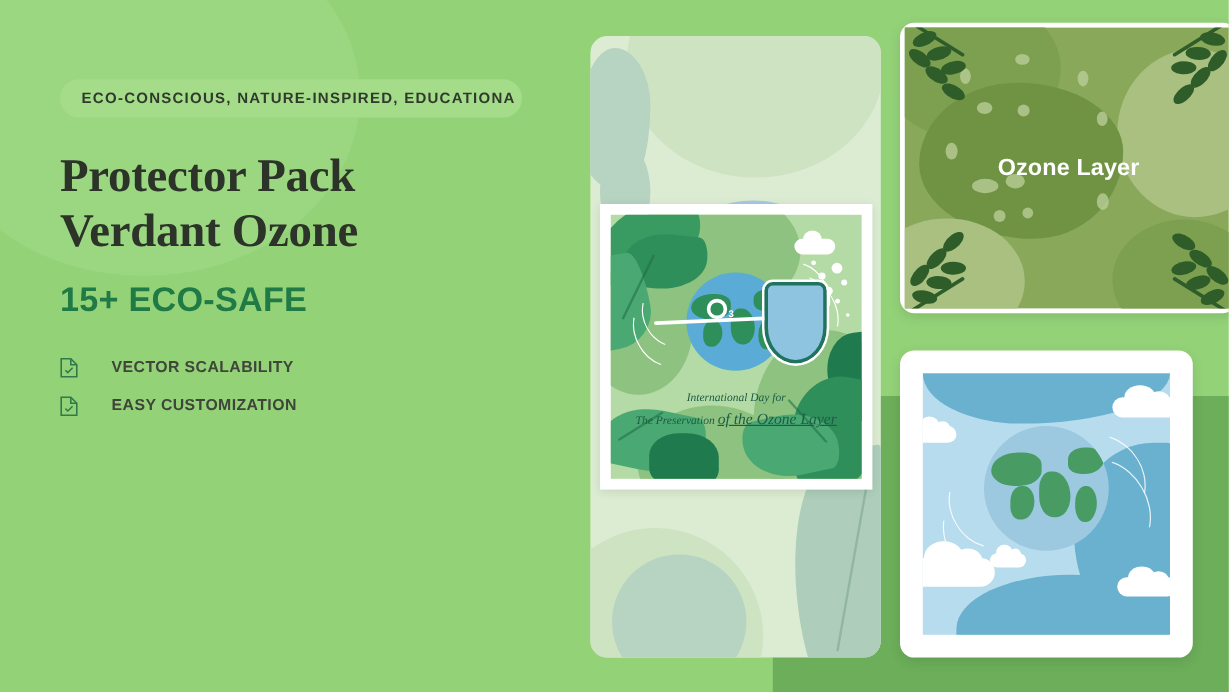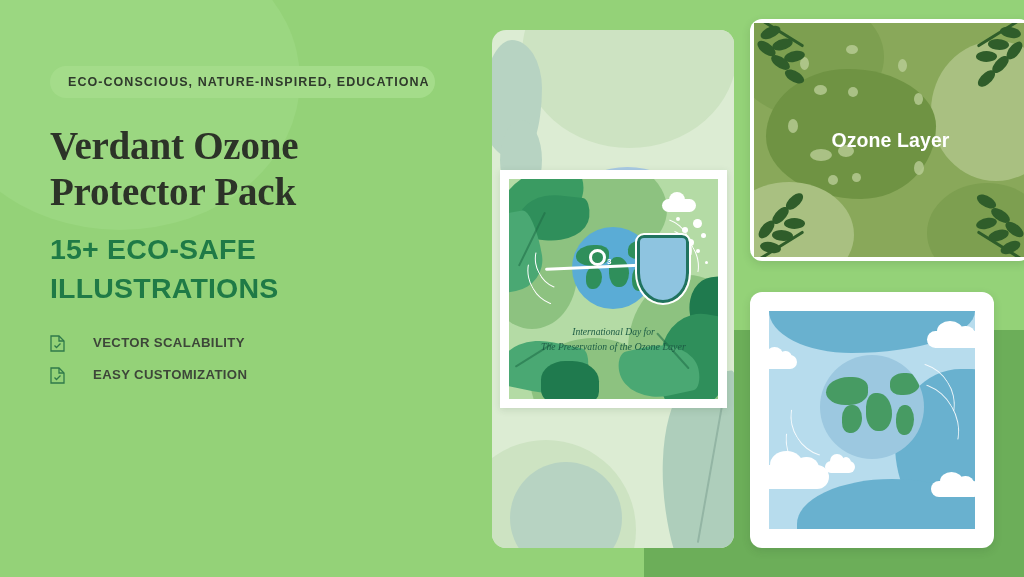--- a/index.html
+++ b/index.html
@@ -158,21 +158,21 @@
     width:16px; height:16px; background:#ffffff; border-radius:50%; }
   .dot { position:absolute; background:#ffffff; border-radius:50%; }
 
   .poster-text {
     position:absolute; left:0; right:0; top:146px; text-align:center;
     font-family:"Liberation Serif", serif; font-style:italic;
     color:#1d5c45; line-height:1.5;
   }
   .pt1 { font-size:9.6px; }
   .pt2 { font-size:9.6px; }
-  .pt2 .sm { font-size:10px; }
+  .pt2 .sm { font-size:13px;text-decoration:underline; }
 
   .leaf { position:absolute; }
   .lf-tl1 { left:-14px; top:-8px; width:92px; height:60px; background:#3a9b62;
     border-radius:60% 10% 55% 12%/65% 35% 65% 35%; transform:rotate(-18deg); }
   .lf-tl2 { left:10px; top:16px; width:70px; height:46px; background:#2f8f5b;
     border-radius:55% 12% 60% 10%/60% 40% 60% 40%; transform:rotate(6deg); }
   .lf-tl3 { left:-26px; top:34px; width:58px; height:78px; background:#4aa873;
     border-radius:60% 20% 55% 30%/40% 60% 40% 60%; transform:rotate(-10deg); }
   .lf-bl1 { left:-8px; bottom:6px; width:86px; height:52px; background:#4aa873;
     border-radius:55% 12% 58% 14%/62% 38% 62% 38%; transform:rotate(12deg); }
@@ -251,27 +251,26 @@
 <div class="stage">
 
   <div class="bg-blob-light"></div>
   <div class="bg-blob-dark"></div>
 
   <div class="left">
 
     <div class="badge">ECO-CONSCIOUS, NATURE-INSPIRED, EDUCATIONA</div>
 
     <div class="headline">
+      <div>Protector Pack</div>
       <div>Verdant Ozone</div>
-      <div>Protector Pack</div>
     </div>
 
     <div class="subhead">
       <div>15+ ECO-SAFE</div>
-      <div>ILLUSTRATIONS</div>
     </div>
 
 
     <div class="features">
       <div class="feature-row">
         <svg class="doc-icon" viewBox="0 0 15 17">
           <path d="M1 1h8l5 5v10H1z" fill="none" stroke="#2f7a4a" stroke-width="1.3"></path>
           <path d="M9 1v5h5" fill="none" stroke="#2f7a4a" stroke-width="1.3"></path>
           <path d="M4.5 10.5l2 2 4-4" fill="none" stroke="#2f7a4a" stroke-width="1.3"></path>
         </svg>

